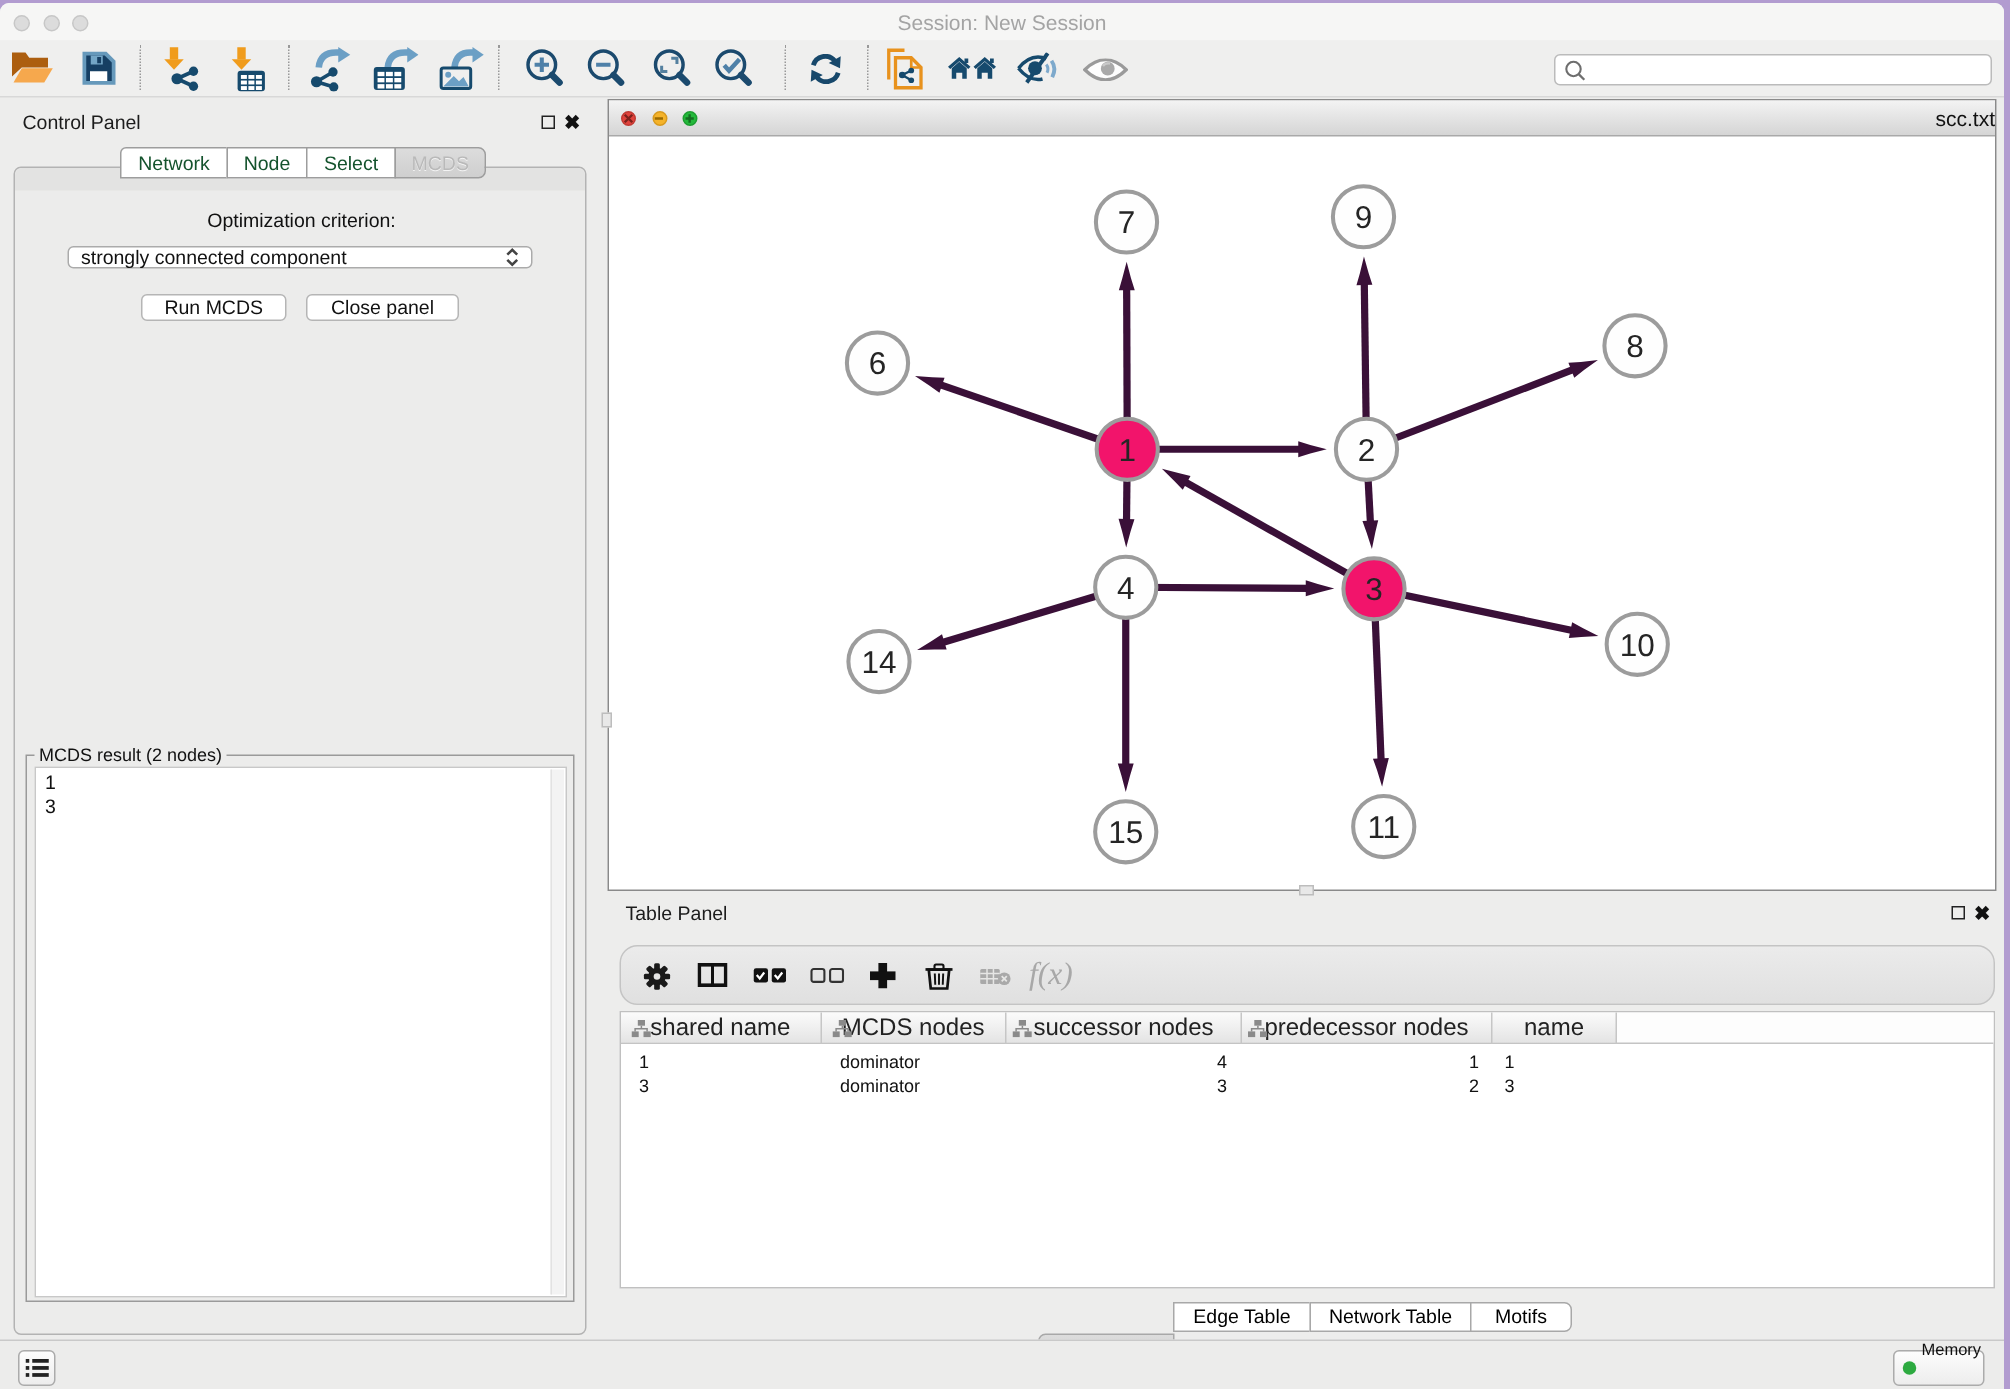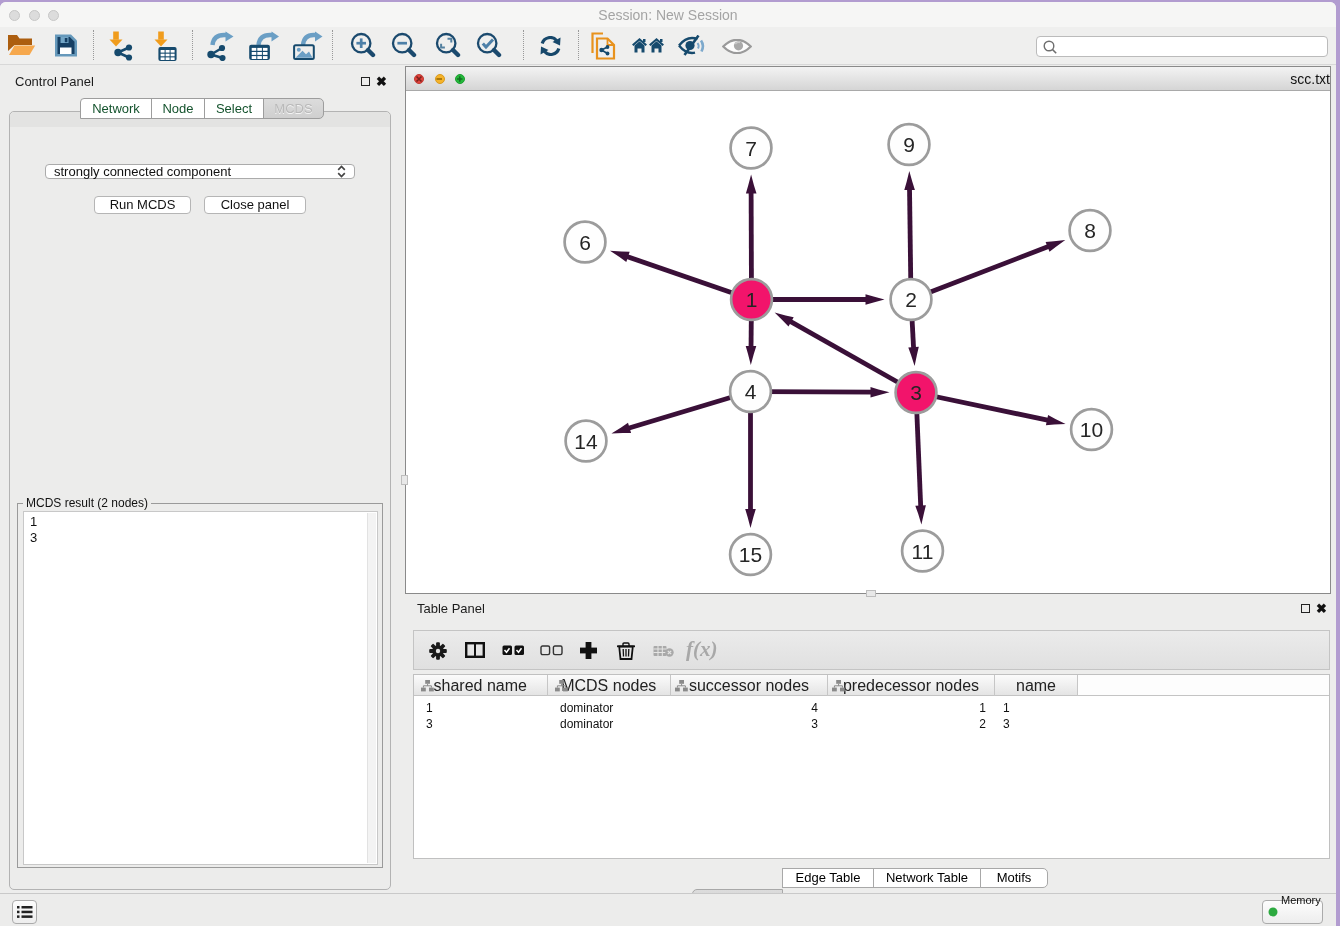--- a/index.html
+++ b/index.html
@@ -43,21 +43,21 @@
 .mac { position:absolute; top:7px; width:10px; height:10px; border-radius:50%; }
 svg.graph { position:absolute; left:0; top:24px; }
 svg.graph line { stroke:#3a1038; stroke-width:4.8; }
 svg.graph polygon { fill:#3a1038; }
 svg.graph circle { fill:#fefefe; stroke:#9c9c9c; stroke-width:2.7; }
 svg.graph circle.sel { fill:#f2146b; }
 svg.graph text { font-size:21px; fill:#252525; text-anchor:middle; font-family:"Liberation Sans",sans-serif; }
 
 
 .tpanel { position:absolute; left:400px; top:592px; width:936px; height:299px; background:#ededec; }
-.ttool { position:absolute; left:13px; top:36px; width:917px; height:40px; background:linear-gradient(#ebebeb,#e0e0e0); border:1px solid #c4c4c4; border-radius:0;font-weight:bold; }
+.ttool { position:absolute; left:13px; top:36px; width:917px; height:40px; background:linear-gradient(#ebebeb,#e0e0e0); border:1px solid #c4c4c4; border-radius:12px; }
 .thead { position:absolute; left:13px; top:80px; width:917px; height:185px; background:#fff; border:1px solid #c0c0c0; }
 .hrow { position:absolute; left:0; top:0; height:21px; background:linear-gradient(#fbfbfb,#e4e4e4); border-bottom:1px solid #c4c4c4; }
 .hcell { position:absolute; top:0; height:21px; border-right:1px solid #c6c6c6; font-size:16px; color:#222; text-align:center; line-height:21px; }
 .trow { position:absolute; font-size:12px; color:#111; }
 .btabs { position:absolute; top:274px; left:0; width:936px; }
 .btab { position:absolute; height:20px; background:#fff; border:1px solid #a8a8a8; font-size:13px; color:#000; text-align:center; line-height:18px; }
 .btab.tabsel { background:linear-gradient(#dcdcdc,#cfcfcf); color:#b5b5b5; text-shadow:0 1px 0 #f2f2f2;margin-top:21px; }
 
 
 .statusbar { position:absolute; left:0; top:891px; width:1336px; height:33px; background:#ececeb; border-top:1px solid #c9c9c9; }
@@ -242,20 +242,21 @@
     <span class="floatbtn" style="left:361px;top:11px"></span>
     <span class="closex" style="left:376px;top:10px">✖</span>
     <div class="tabs" style="left:80px;top:32px;width:244px;height:21px">
       <div class="tab" style="left:0;width:72px;border-radius:4px 0 0 0">Network</div>
       <div class="tab" style="left:71px;width:54px">Node</div>
       <div class="tab" style="left:124px;width:60px">Select</div>
       <div class="tab tabsel" style="left:183px;width:61px;border-radius:0 5px 5px 0">MCDS</div>
     </div>
     <div class="tabpane">
       <div class="paneband"></div>
+      <div class="optlabel">Optimization criterion:</div>
       <div class="combo">strongly connected component<svg width="11" height="13" style="position:absolute;right:7px;top:0" viewBox="0 0 11 13">
             <path d="M2.2 4.8 L5.5 1.5 L8.8 4.8 M2.2 8.2 L5.5 11.5 L8.8 8.2" fill="none" stroke="#444" stroke-width="1.7"></path>
           </svg></div>
       <div class="btn" style="left:84px;width:97px">Run MCDS</div>
       <div class="btn" style="left:194px;width:102px">Close panel</div>
       <div class="mcds">
         <span class="legend">MCDS result (2 nodes)</span>
         <div class="mcdstext">1<br>3<div class="mscroll"></div></div>
       </div>
     </div>

